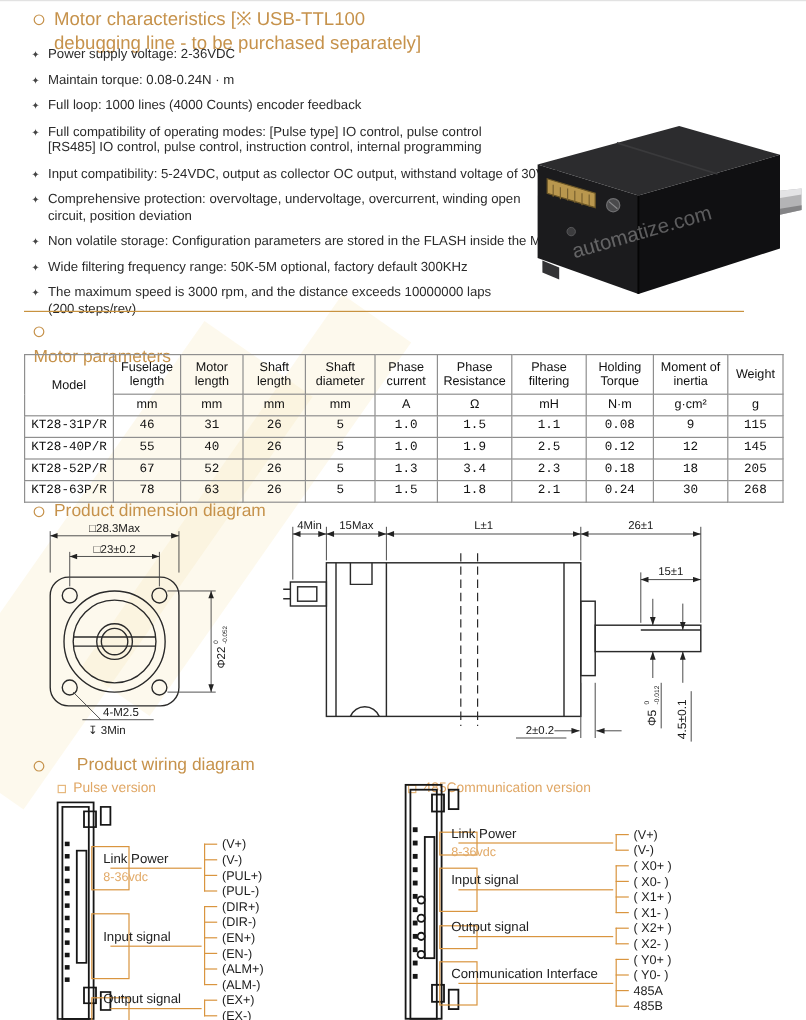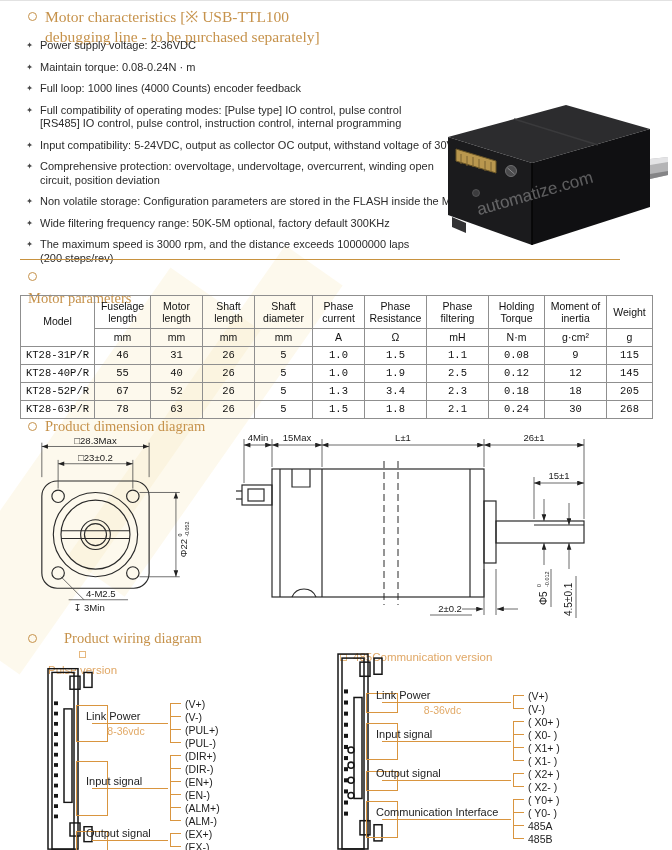--- a/index.html
+++ b/index.html
@@ -9,21 +9,21 @@
     border-top:1px solid #e2e2e2;
   }
   
   .bg-wm{position:absolute; background:rgba(248,233,190,0.28); transform:rotate(35deg); pointer-events:none;}
   #bgwm1{left:40px; top:260px; width:110px; height:420px;}
   #bgwm2{left:170px; top:230px; width:70px; height:380px;}
 
   
   .sec-head{position:absolute; display:flex; align-items:flex-start; gap:8px; color:#c6924b;}
   .sec-bullet{width:7px; height:7px; border:1.5px solid #c6924b; border-radius:50%; margin-top:5px; flex:0 0 auto;}
-  .sec-title{font-size:14.5px; line-height:1.25;font-family:Liberation Serif, serif;}
+  .sec-title{font-size:14.5px; line-height:1.25;}
   #head1 .sec-title{font-size:15.5px; line-height:1.3;}
   .sub-head{position:absolute; display:flex; align-items:center; gap:6px; color:#e0a765; font-size:11.5px;}
   .sub-bullet{width:5px; height:5px; border:1px solid #e6b87e; flex:0 0 auto;}
 
   
   ul.features{position:absolute; left:26px; top:38px; width:452px; margin:0; padding:0; list-style:none;}
   ul.features li{
     position:relative; padding-left:14px; margin-bottom:8px;
     font-size:11px; line-height:13.5px; color:#2b2b2b; white-space:pre-line;
   }
@@ -53,21 +53,21 @@
   #wiring-pulse{left:40px; top:663px; width:250px; height:187px; --lz:130px; --pt:33px;}
   #wiring-485 {left:330px; top:648px; width:256px; height:202px; --lz:183px; --pt:40px;}
   .wiring svg.connector{position:absolute; left:0; top:0;}
   .wiring .groups{position:absolute; left:var(--lz); top:var(--pt); width:80px;}
   .wgroup{position:relative;}
   .wline{position:absolute; top:50%; height:1.4px; background:var(--orange);
          left:calc(52px - var(--lz)); width:calc(var(--lz) - 54px);}
   .wlabel{position:absolute; bottom:50%; margin-bottom:1px; left:calc(46px - var(--lz));
           width:calc(var(--lz) - 50px); text-align:left; font-size:11px; color:#222; white-space:nowrap;}
   .wsub{position:absolute; top:50%; margin-top:2px; left:calc(46px - var(--lz));
-        width:calc(var(--lz) - 50px); text-align:center; font-size:10.5px; color:#e2aa68; white-space:nowrap;}
+        width:calc(var(--lz) - 50px); font-size:10.5px; color:#e2aa68; white-space:nowrap;}
   .wbox{position:absolute; top:15%; height:68%; left:calc(36px - var(--lz)); width:30px;
         border:1.3px solid var(--orange);}
   .pins{position:relative;}
   .pins::before{content:""; position:absolute; left:0; top:6px; bottom:6px; width:1.4px;
                 background:var(--orange); border-radius:2px;}
   .pin{height:13px; display:flex; align-items:center; font-size:10.5px; color:#1d1d1d; white-space:nowrap;}
   .pin::before{content:""; width:11px; height:1.4px; background:var(--orange); margin-right:4px; flex:0 0 auto;}
 </style>
 </head>
 <body>
@@ -353,21 +353,21 @@
       <line x1="314" y1="175" x2="356" y2="175" stroke="#444" stroke-width="0.8"></line>
     </g>
     <text x="216" y="183" font-size="9.5" text-anchor="middle">2±0.2</text>
   </svg>
 
   <div class="sec-head" style="left:28px; top:628px;gap:27px;">
     <span class="sec-bullet"></span>
     <span class="sec-title">Product wiring diagram</span>
   </div>
 
-  <div class="sub-head" style="left:48px; top:650px;flex-direction:column;">
+  <div class="sub-head" style="left:48px; top:650px;">
     <span class="sub-bullet"></span>
     <span>Pulse version</span>
   </div>
   <div class="sub-head" style="left:340px; top:650px;">
     <span class="sub-bullet"></span>
     <span>485Communication version</span>
   </div>
 
   <div class="wiring" id="wiring-pulse">
     <svg class="connector" width="58" height="187" viewBox="0 0 58 200" preserveAspectRatio="none">

